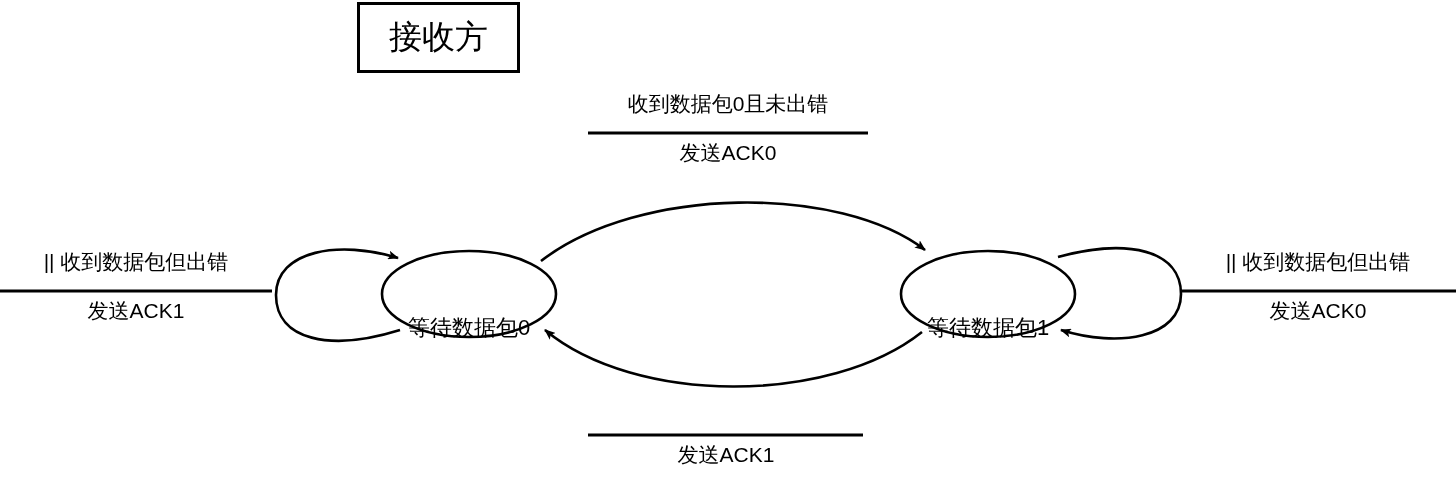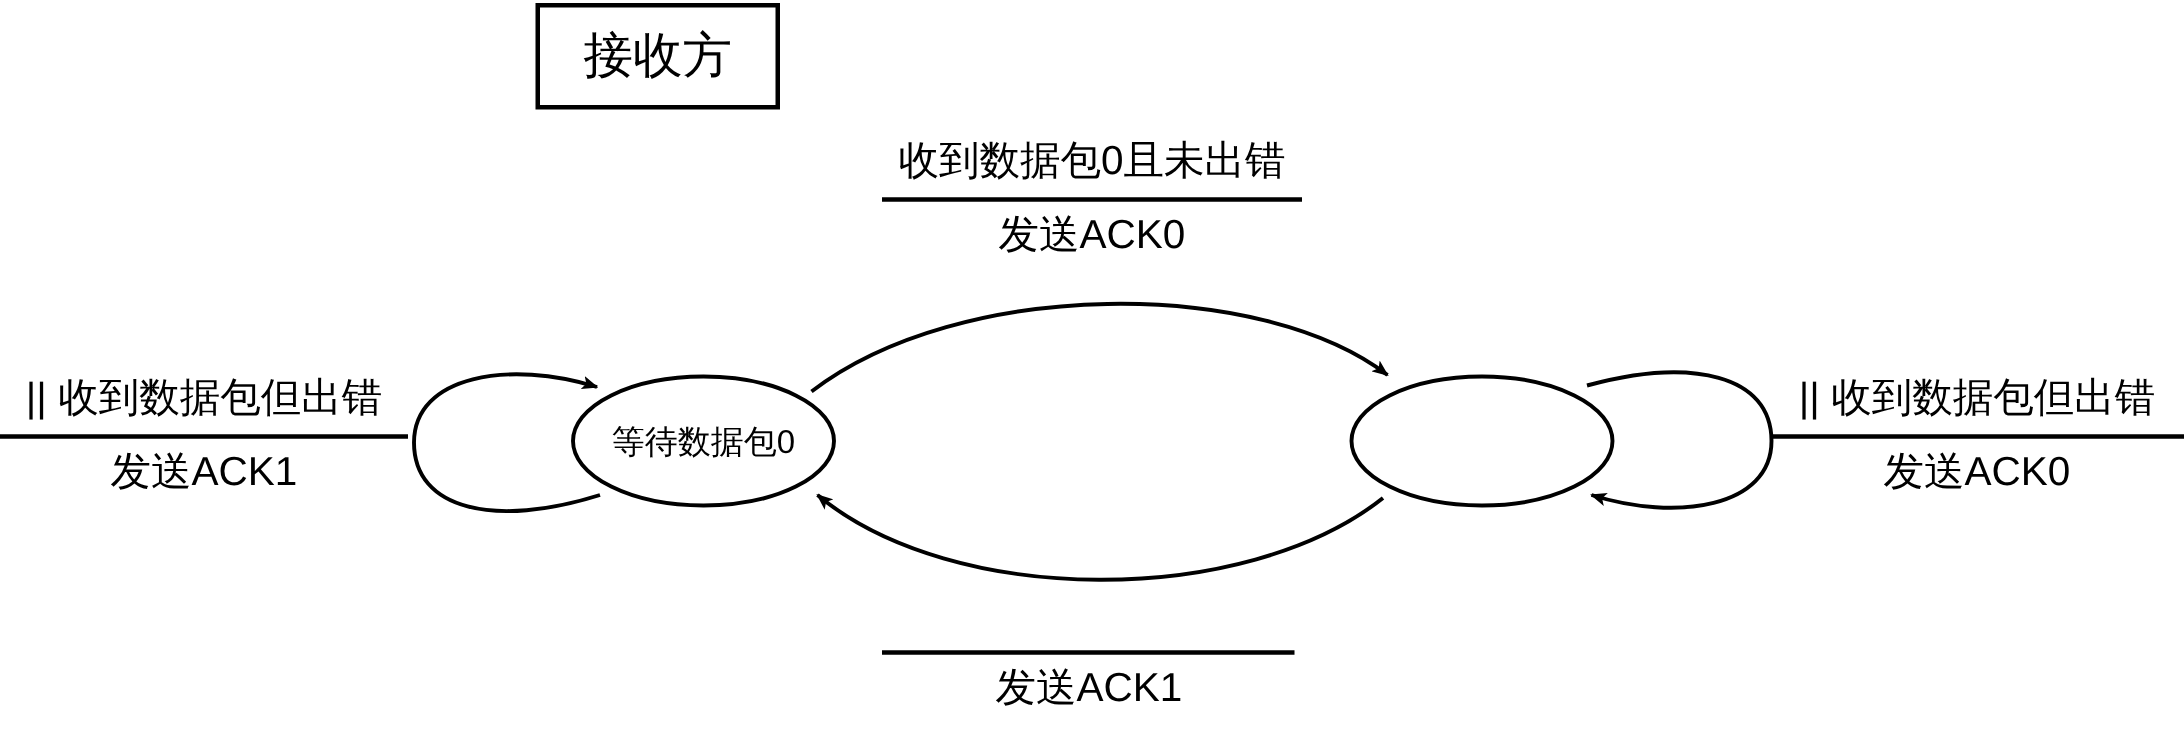--- a/index.html
+++ b/index.html
@@ -54,24 +54,25 @@
     align-items: center;
     justify-content: center;
   }
   #title-box .title-text {
     font-size: 33px;
     letter-spacing: 0px;
   }
   
   .state-label {
     font-size: 22px;
+    margin-top: 33px;
   }
   
   .label-line {
-    font-size: 27px;
+    font-size: 21px;
   }
 </style>
 </head>
 <body>
 
 <div id="diagram-root">
 
   <svg class="layer" viewBox="0 0 1456 486">
     <defs>
       <marker id="arrowhead" markerWidth="11" markerHeight="9" refX="10" refY="4.5" orient="auto" markerUnits="userSpaceOnUse">
@@ -99,20 +100,21 @@
 
     <line x1="1180" y1="291" x2="1456" y2="291" stroke="#000000" stroke-width="3"></line>
   </svg>
 
   <div id="title-box">
     <span class="title-text">接收方</span>
   </div>
 
   <div class="txt center-x state-label" style="left:469px; top:282px;">等待数据包0</div>
 
+  <div class="txt center-x state-label" style="left:988px; top:282px;">等待数据包1</div>
 
   <div class="txt center-x label-line" style="left:728px; top:92px;">收到数据包0且未出错</div>
   <div class="txt center-x label-line" style="left:728px; top:141px;">发送ACK0</div>
 
   <div class="txt center-x label-line" style="left:726px; top:443px;">发送ACK1</div>
 
   <div class="txt center-x label-line" style="left:136px; top:250px;">|| 收到数据包但出错</div>
   <div class="txt center-x label-line" style="left:136px; top:299px;">发送ACK1</div>
 
   <div class="txt center-x label-line" style="left:1318px; top:250px;">|| 收到数据包但出错</div>

